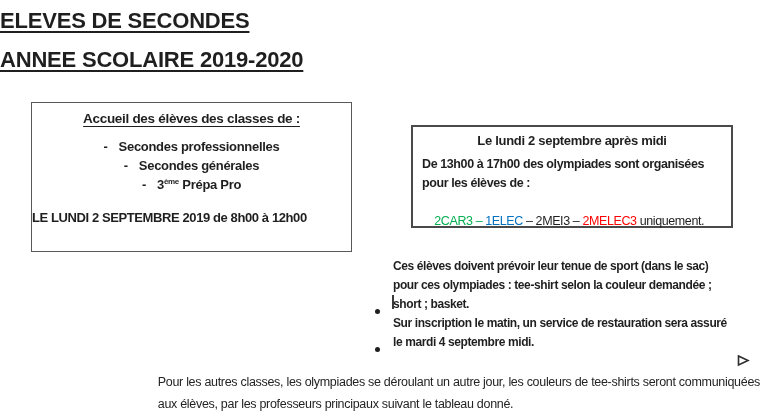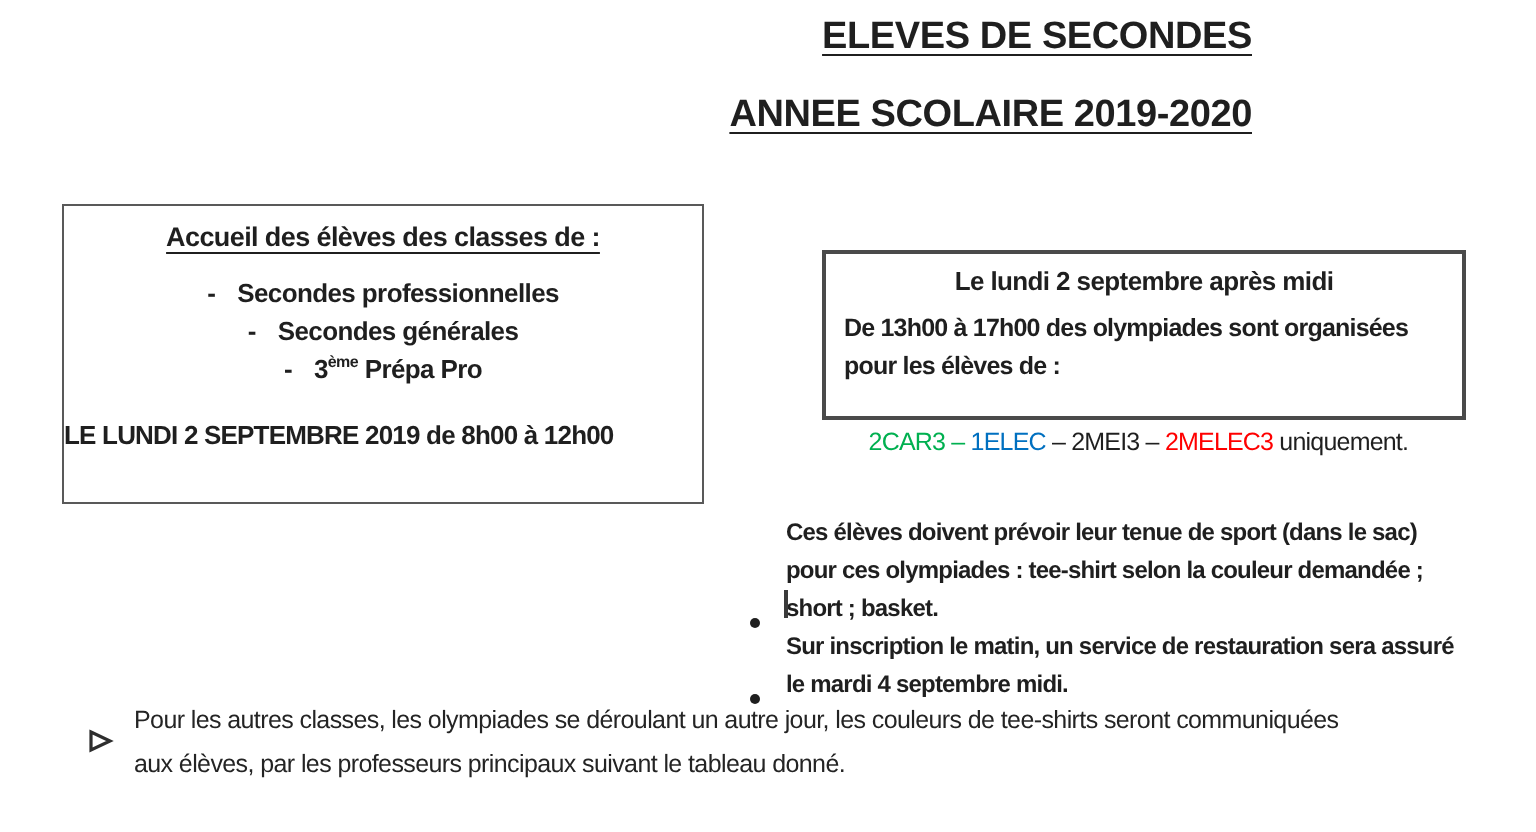--- a/index.html
+++ b/index.html
@@ -3,22 +3,22 @@
 <meta charset="utf-8">
 <style>
   html,body{margin:0;padding:0;}
   body{
     width:768px;height:416px;background:#ffffff;position:relative;overflow:hidden;
     font-family:"Liberation Sans", sans-serif;color:#1f1f1f;
   }
   .abs{position:absolute;}
   
   .doc-title{
-    left:0;top:8px;width:626px;text-align:right;
-    font-size:19px;font-weight:bold;letter-spacing:-0.2px;
+    left:0;top:8px;width:626px;text-align:left;
+    font-size:22px;font-weight:bold;letter-spacing:-0.2px;
   }
   .doc-title .tline{text-decoration:underline;text-underline-offset:3px;}
   .doc-title2{top:47px;}
   
   .left-box{
     left:31px;top:102px;width:321px;height:150px;box-sizing:border-box;
     border:1.5px solid #595959;background:#fff;
   }
   .lb-heading{
     margin-top:8px;text-align:center;font-size:13.5px;font-weight:bold;
@@ -30,21 +30,21 @@
     letter-spacing:-0.3px;white-space:pre;
   }
   .lb-item .dash{display:inline-block;margin-right:11px;font-weight:bold;}
   .lb-item sup{font-size:8px;vertical-align:super;line-height:0;}
   .lb-footer{
     margin-top:16px;font-size:13px;font-weight:bold;
     letter-spacing:-0.4px;white-space:nowrap;
   }
   
   .right-box{
-    left:411px;top:125px;width:322px;height:85px;box-sizing:border-box;
+    left:411px;top:125px;width:322px;height:103px;box-sizing:border-box;
     border:2px solid #4a4a4a;background:#fff;padding:6px 9px 0 9px;
   }
   .rb-heading{
     text-align:center;font-size:13px;font-weight:bold;letter-spacing:-0.3px;
     white-space:nowrap;
   }
   .rb-para{margin-top:7px;}
   .rb-line{
     font-size:12.5px;font-weight:bold;line-height:19px;letter-spacing:-0.4px;
     white-space:pre;
@@ -62,21 +62,21 @@
     margin:7px 13px 0 1px;
   }
   .bullet-lines{flex:1 1 auto;}
   .b-line{
     font-size:12px;font-weight:bold;line-height:19px;letter-spacing:-0.4px;
     white-space:nowrap;
   }
   
   .text-cursor{left:392px;top:295px;width:1.5px;height:14px;background:#3a3a3a;}
   
-  .note{left:44px;top:349px;width:716px;display:flex;align-items:center;}
+  .note{left:44px;top:349px;width:716px;display:flex;align-items:flex-end;flex-direction:column;}
   .arrow-icon{flex:0 0 auto;margin:4px 10px 0 0;}
   .note-lines{flex:1 1 auto;}
   .n-line{
     font-size:12.5px;font-weight:normal;line-height:22px;letter-spacing:-0.3px;
     white-space:nowrap;color:#242424;
   }
 </style>
 </head>
 <body>
 

